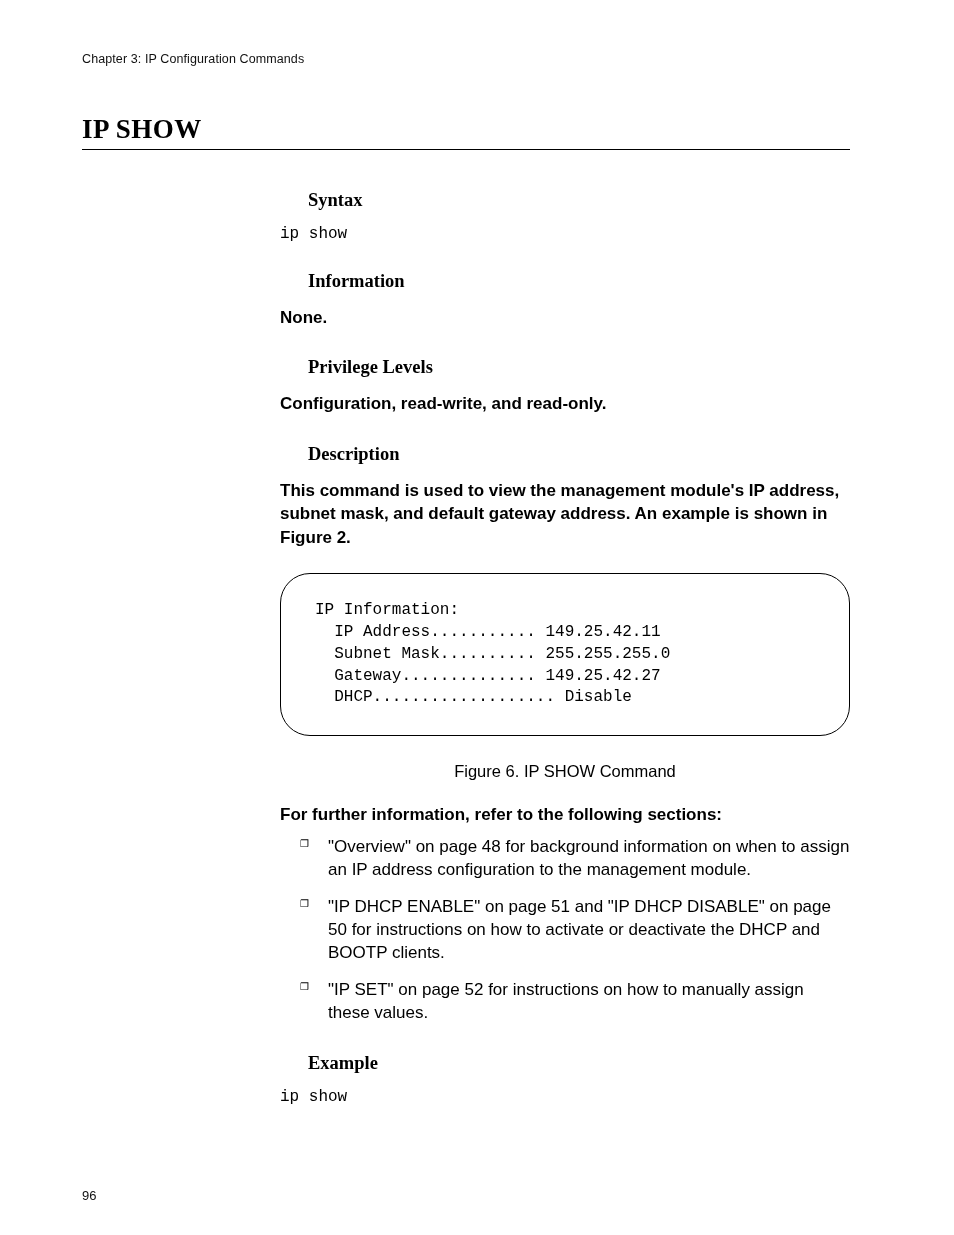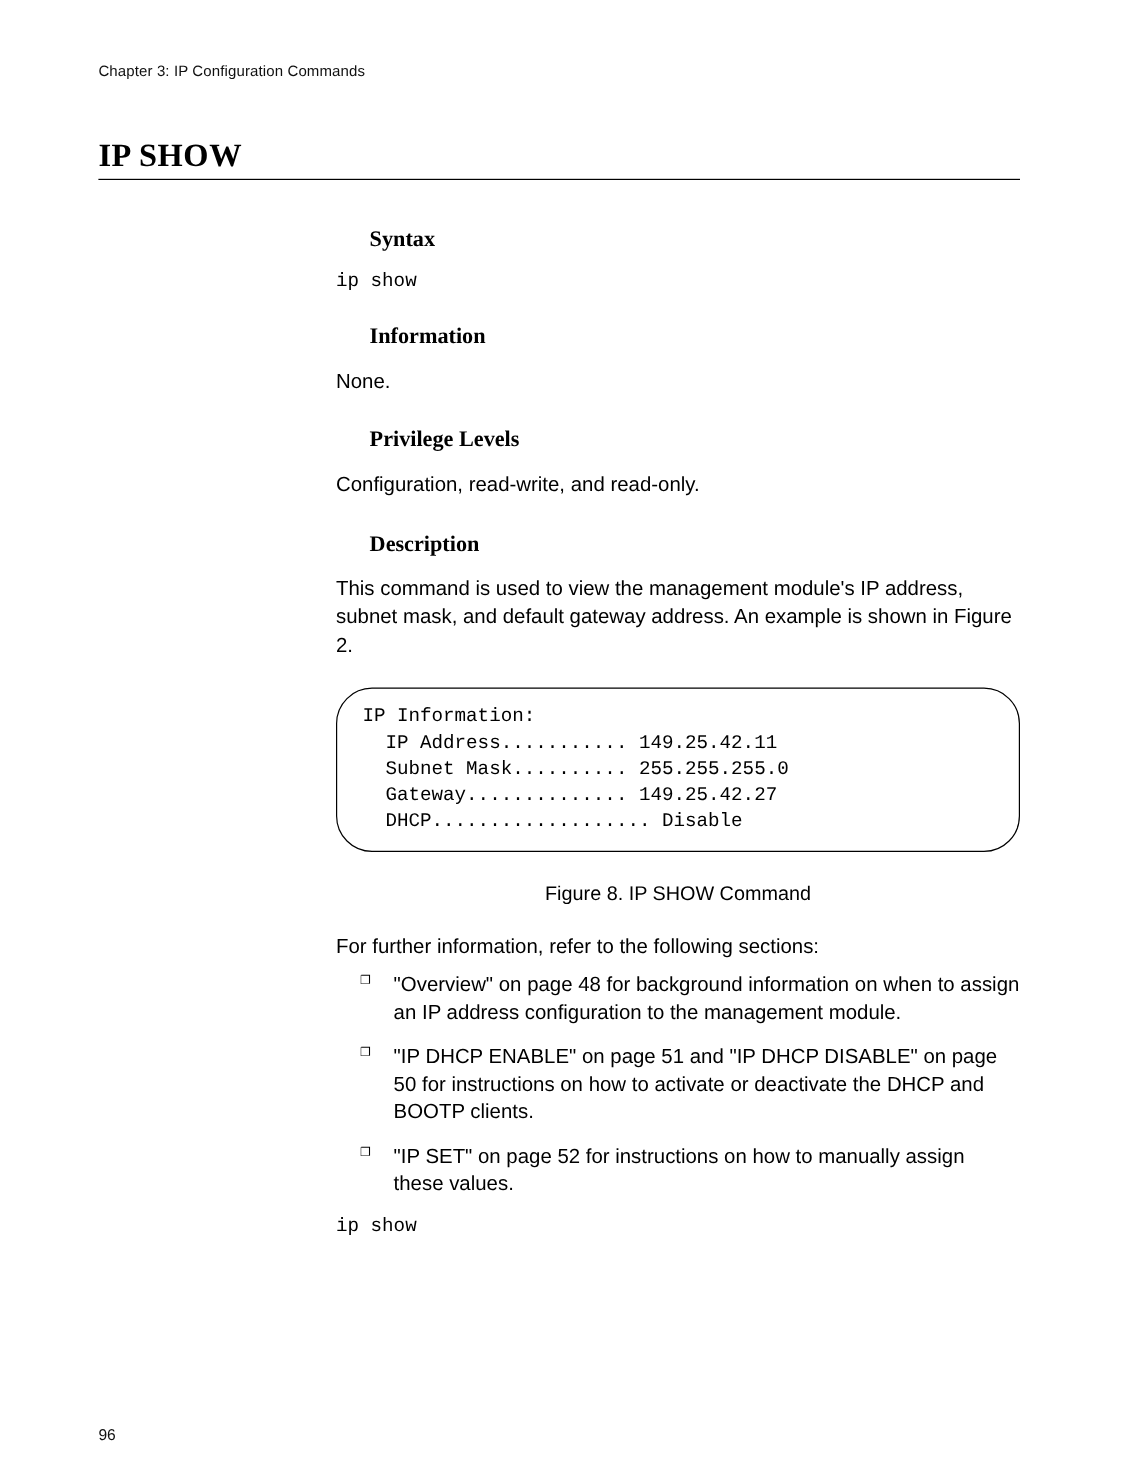--- a/index.html
+++ b/index.html
@@ -45,32 +45,33 @@
   .mono {
     font-family: "Courier New", Courier, monospace;
     font-size: 16px;
     white-space: pre;
     margin-bottom: 10px;
   }
   .body-text {
     font-size: 17px;
     line-height: 1.38;
     margin-bottom: 10px;
+    font-weight: bold;
   }
   .output-box {
     border: 1.2px solid #000000;
     border-radius: 30px;
     padding: 10px 14px 10px 18px;
     margin-top: 24px;
     margin-bottom: 26px;
   }
   .output-box .mono {
     font-size: 16px;
     line-height: 1.36;
-    margin: 3px;
+    margin: 16px;
   }
   .fig-caption {
     text-align: center;
     font-size: 16.5px;
     margin-bottom: 22px;
   }
   ul.bullets {
     list-style: none;
     padding: 0;
     margin: 0 0 0 26px;
@@ -121,28 +122,29 @@
     <div class="body-text">This command is used to view the management module's IP address, subnet mask, and default gateway address. An example is shown in Figure 2.</div>
 
     <div class="output-box">
       <div class="mono">IP Information:
   IP Address........... 149.25.42.11
   Subnet Mask.......... 255.255.255.0
   Gateway.............. 149.25.42.27
   DHCP................... Disable</div>
     </div>
 
-    <div class="fig-caption">Figure 8. IP SHOW Command</div>
+    <div class="fig-caption">Figure 6. IP SHOW Command</div>
 
     <div class="body-text">For further information, refer to the following sections:</div>
 
     <ul class="bullets">
       <li>"Overview" on page 48 for background information on when to assign an IP address configuration to the management module.</li>
       <li>"IP DHCP ENABLE" on page 51 and "IP DHCP DISABLE" on page 50 for instructions on how to activate or deactivate the DHCP and BOOTP clients.</li>
       <li>"IP SET" on page 52 for instructions on how to manually assign these values.</li>
     </ul>
 
+    <div class="sec-head">Example</div>
     <div class="mono">ip show</div>
 
   </div>
 
   <div class="page-number">96</div>
 </div>
 
 </body></html>

